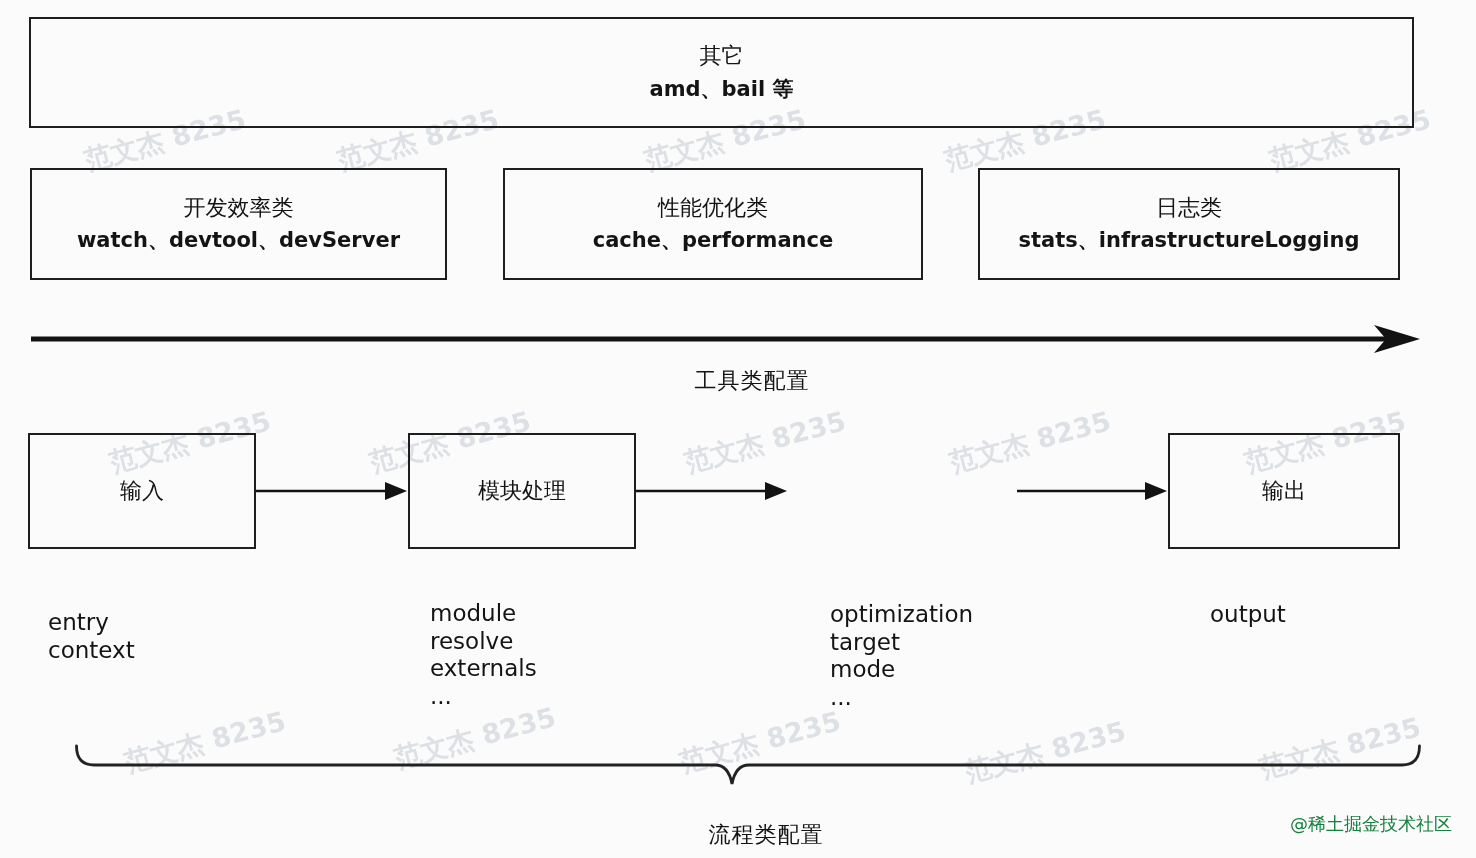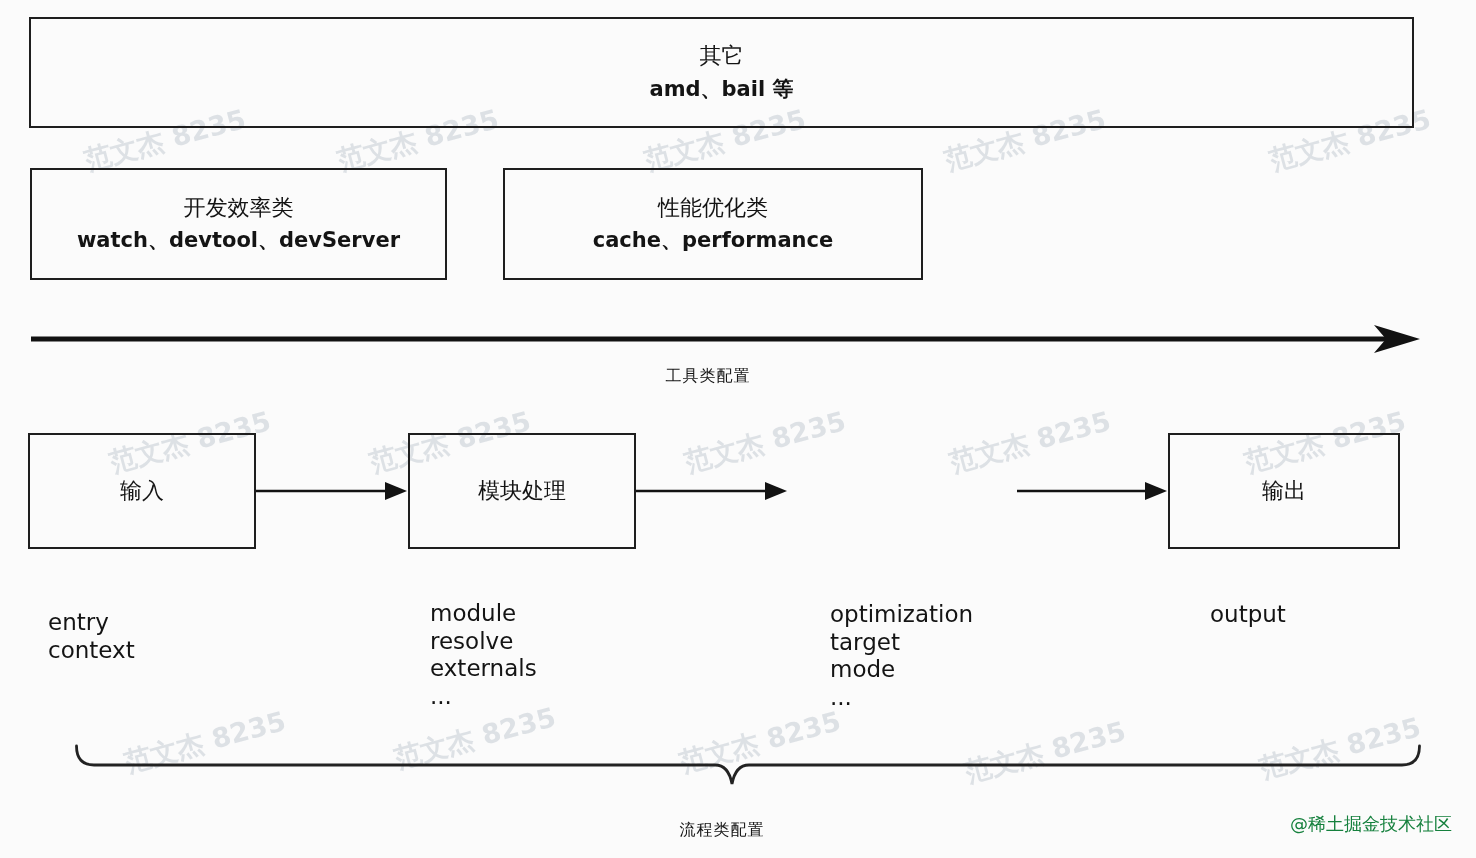--- a/index.html
+++ b/index.html
@@ -34,24 +34,25 @@
     gap: 9px;
     z-index: 2;
     box-sizing: border-box;
   }
   .box-title { font-size: 22px; line-height: 1.1; }
   .box-sub   { font-size: 21px; line-height: 1.1; font-weight: bold; }
   .flow-label { font-size: 22px; }
   .axis-label {
     position: absolute;
     transform: translateX(-50%);
-    font-size: 16px;
+    font-size: 22px;
     letter-spacing: 1px;
     z-index: 2;
     white-space: nowrap;
+    margin-left: 44px;
   }
   .cfg {
     position: absolute;
     font-size: 23px;
     line-height: 27.5px;
     z-index: 2;
   }
   .credit {
     position: absolute;
     left: 1290px;
@@ -89,20 +90,24 @@
     <div class="box-sub">amd、bail 等</div>
   </div>
 
   <div class="box" style="left:30px;top:168px;width:417px;height:112px">
     <div class="box-title">开发效率类</div>
     <div class="box-sub">watch、devtool、devServer</div>
   </div>
   <div class="box" style="left:503px;top:168px;width:420px;height:112px">
     <div class="box-title">性能优化类</div>
     <div class="box-sub">cache、performance</div>
+  </div>
+  <div class="box" style="left:978px;top:168px;width:422px;height:112px">
+    <div class="box-title">日志类</div>
+    <div class="box-sub">stats、infrastructureLogging</div>
   </div>
 
   <svg class="abs" style="left:28px;top:322px" width="1395" height="34" viewBox="0 0 1395 34">
     <line x1="3" y1="17" x2="1358" y2="17" stroke="#121212" stroke-width="5"></line>
     <polygon points="1346,3 1392,17 1346,31 1358,17" fill="#121212"></polygon>
   </svg>
   <div class="axis-label" style="left:708px;top:366px">工具类配置</div>
 
   <div class="box" style="left:28px;top:433px;width:228px;height:116px">
     <div class="flow-label">输入</div>

